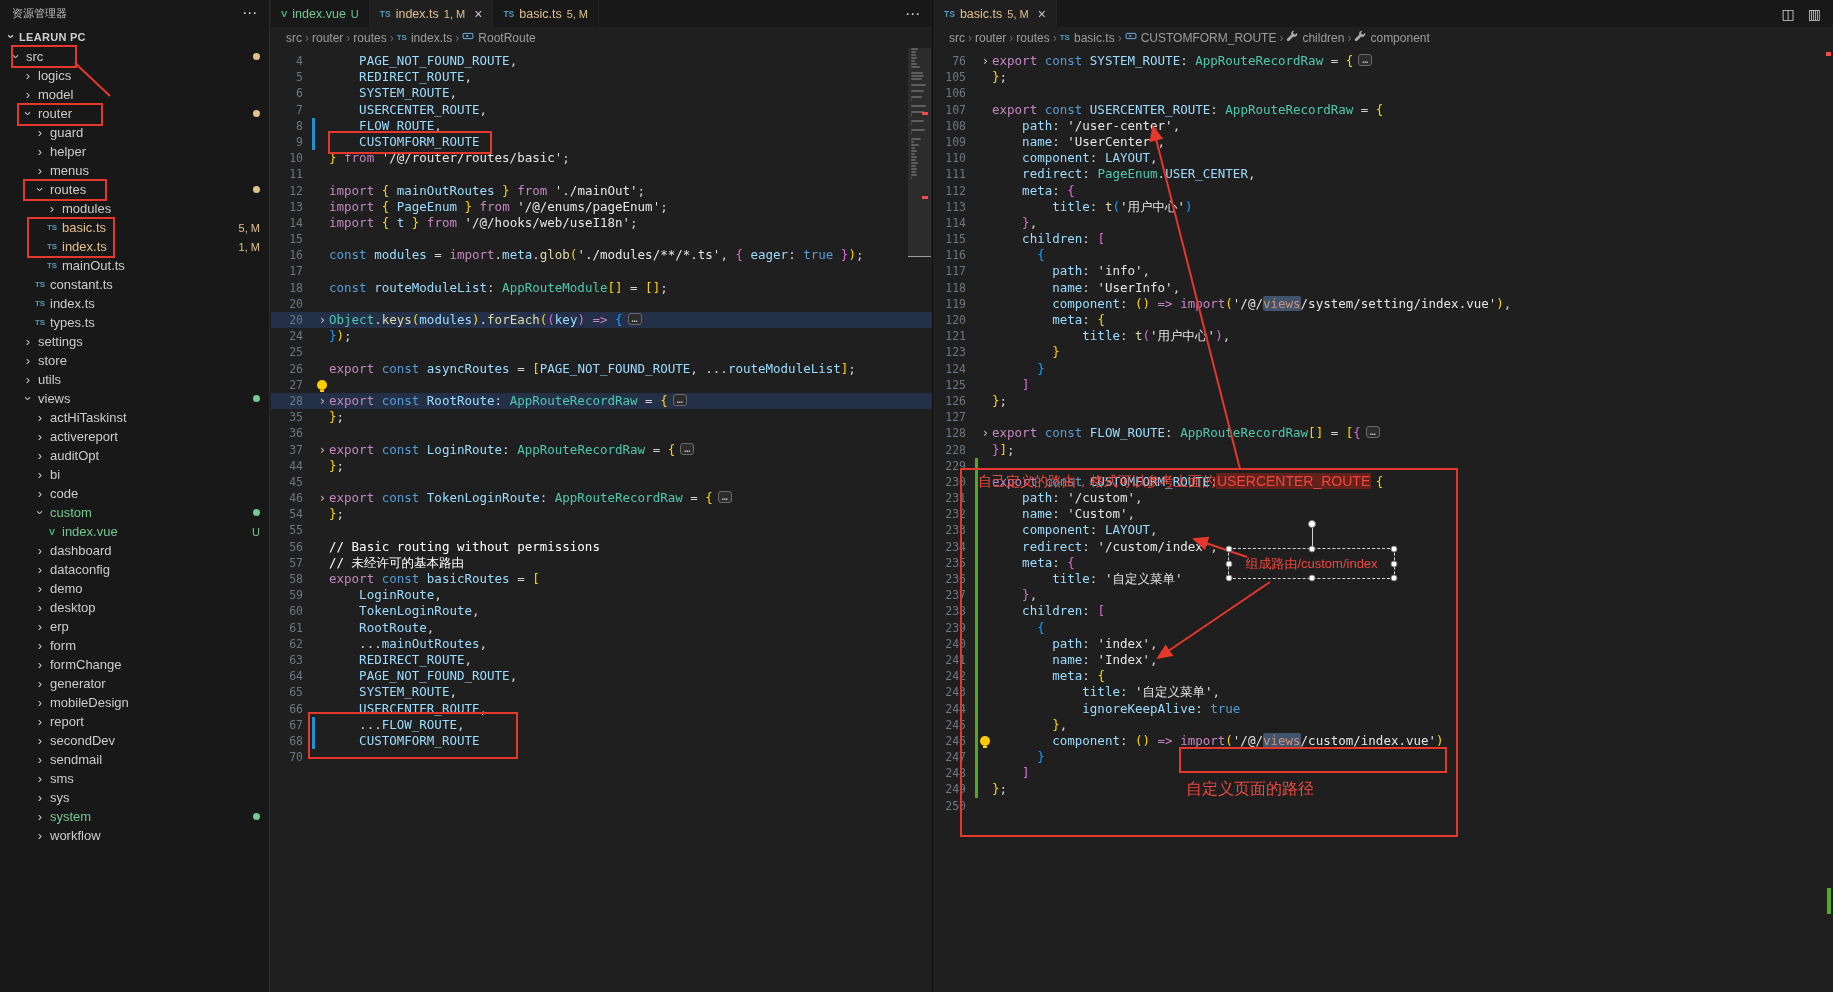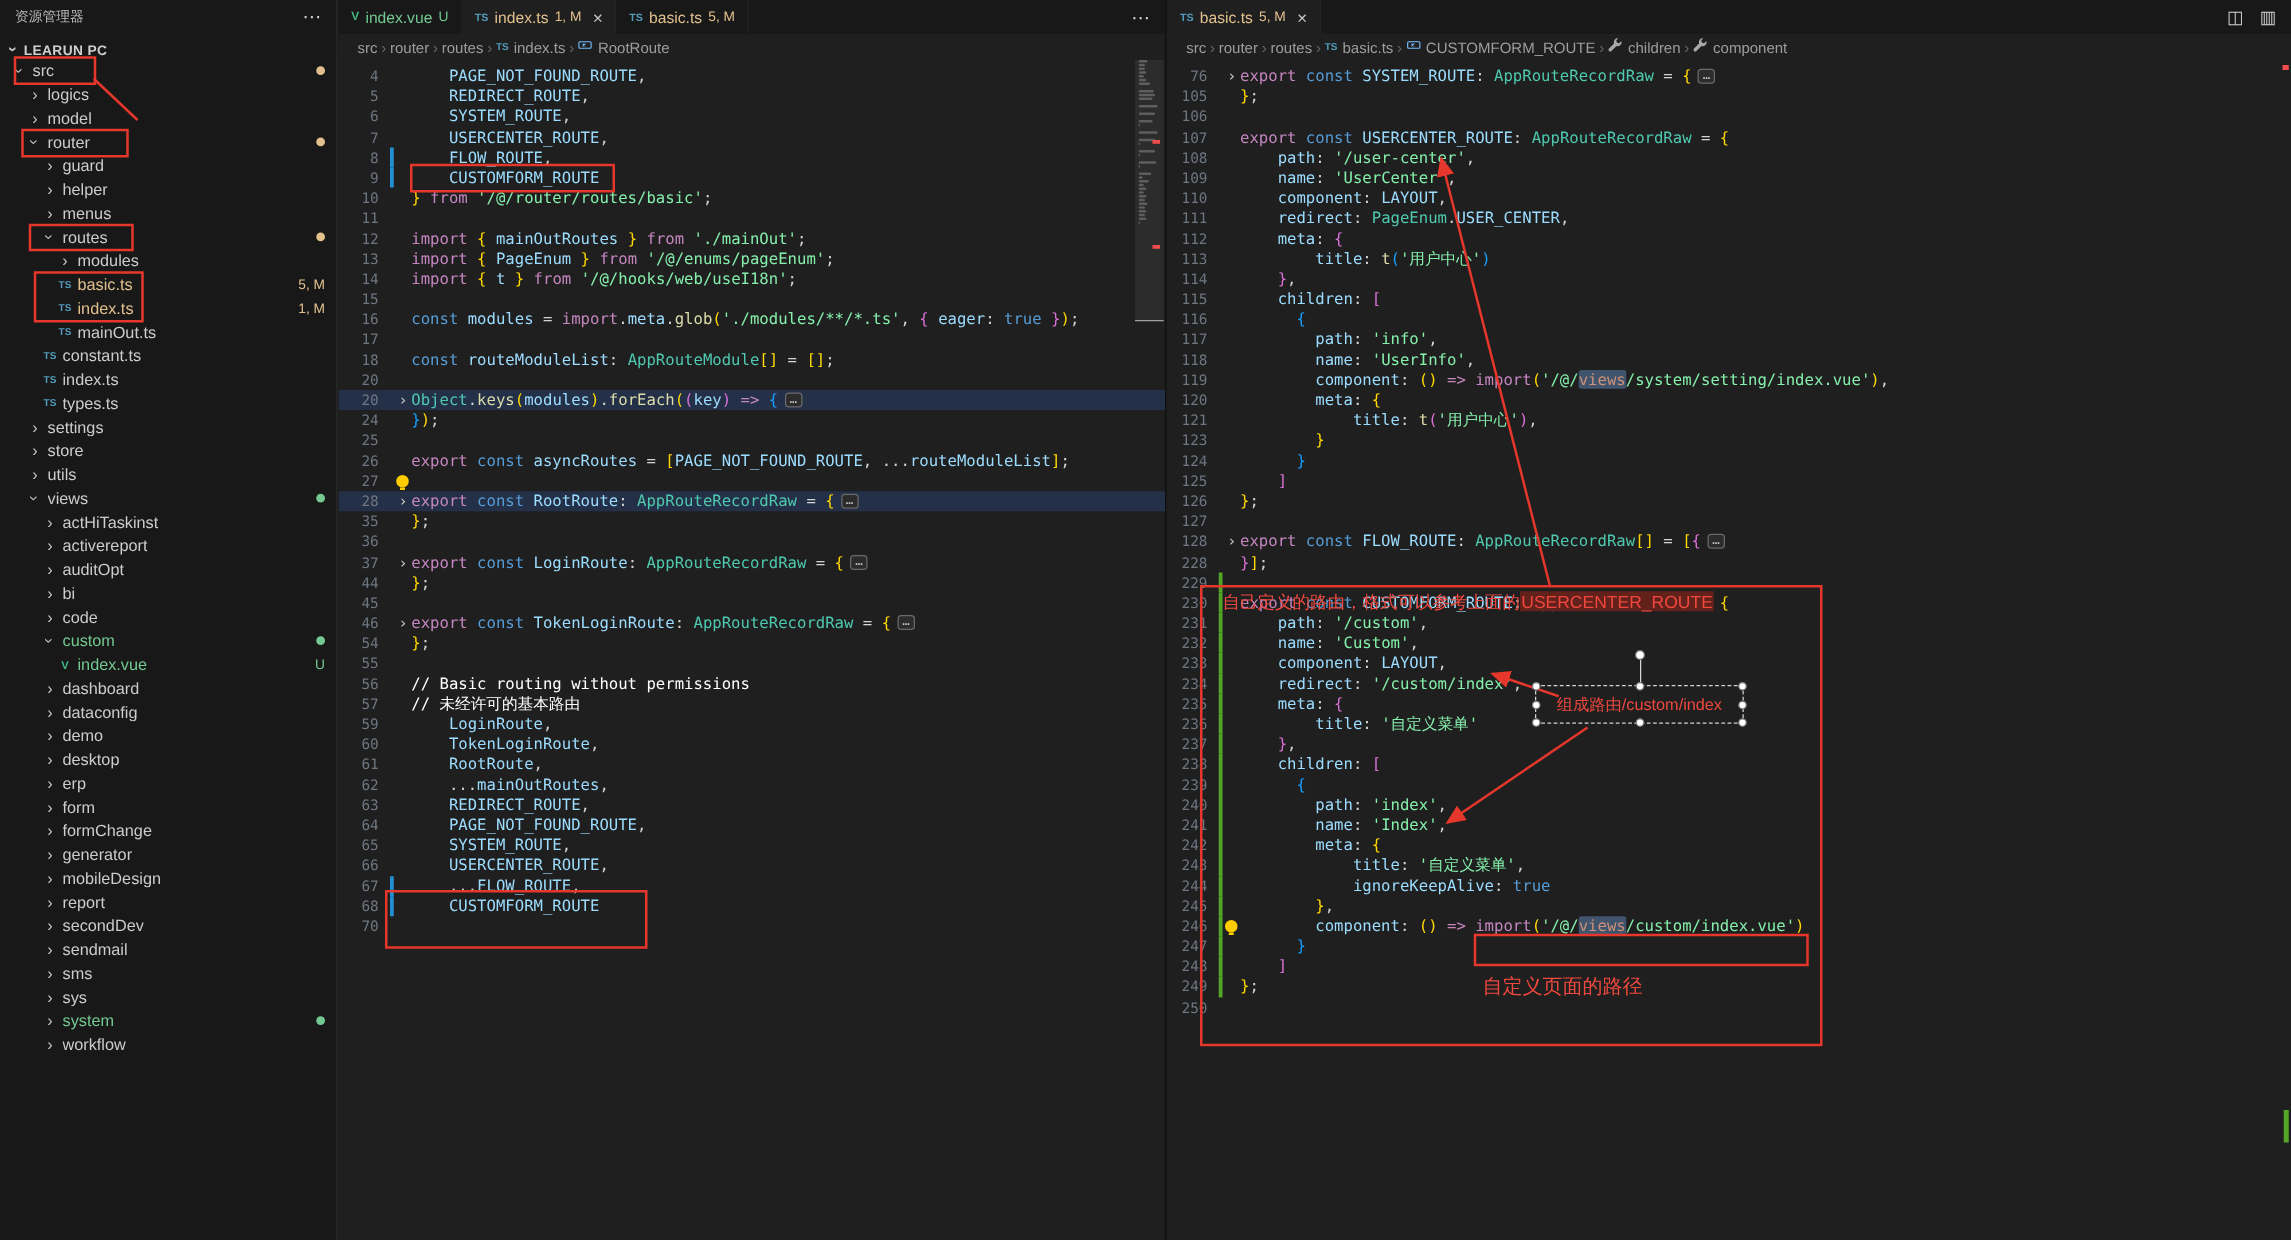--- a/index.html
+++ b/index.html
@@ -3,21 +3,21 @@
 <meta charset="utf-8">
 <style>
   *{margin:0;padding:0;box-sizing:border-box}
   html,body{width:1833px;height:992px;overflow:hidden}
   body{background:#1f1f1f;font-family:"Liberation Sans","DejaVu Sans",sans-serif;color:#ccc;position:relative}
 
   
   #explorer{position:absolute;left:0;top:0;width:270px;height:992px;background:#181818;border-right:1px solid #2b2b2b}
   .exp-header{height:26px;display:flex;align-items:center;padding:0 12px;font-size:11px;color:#bcbcbc}
   .exp-header .more{margin-left:auto;font-size:15px;color:#cfcfcf;cursor:pointer}
-  .exp-section{height:21px;display:flex;align-items:flex-end;font-weight:bold;font-size:11px;color:#cfcfcf;padding-left:3px;letter-spacing:.3px}
+  .exp-section{height:21px;display:flex;align-items:center;font-weight:bold;font-size:11px;color:#cfcfcf;padding-left:3px;letter-spacing:.3px}
   .twisty{width:16px;display:inline-flex;justify-content:center;color:#c5c5c5;font-size:13px;flex:0 0 16px}
   .twisty.open{transform:rotate(90deg)}
   .trow{height:19px;display:flex;align-items:center;font-size:13px;color:#cccccc;cursor:pointer;white-space:nowrap}
   .ficon{flex:0 0 16px;text-align:center;font-weight:bold;font-size:8px}
   .ficon.ts{color:#519aba}
   .ficon.vue{color:#41b883;font-size:9px}
   .tlabel{margin-left:2px;overflow:hidden}
   .tright{margin-left:auto;display:flex;align-items:center;gap:5px;padding-right:9px}
   .tbadge{font-size:11px;color:#E2C08D}
   .tdot{width:7px;height:7px;border-radius:50%}
@@ -47,21 +47,21 @@
   .cl.hl{background:#243047}
   .ln{flex:0 0 32px;text-align:right;color:#6e7681;font-size:11.5px}
   .gl{flex:0 0 26px;position:relative}
   .gbar{position:absolute;left:9px;top:0;width:3px;height:100%}
   .gbar.blue{background:#2090d3}
   .gbar.green{background:#53a626}
   .fchev{position:absolute;right:3px;top:0;color:#c5c5c5;font-size:12px;cursor:pointer}
   .bulb{position:absolute;right:2px;top:3px;width:10px;height:10px;border-radius:50%;background:#fc0;cursor:pointer}
   .bulb:after{content:"";position:absolute;left:3px;bottom:-2px;width:4px;height:2px;background:#fc0}
   .tok-k{color:#C586C0}.tok-c{color:#569CD6}.tok-v{color:#9CDCFE}.tok-t{color:#4EC9B0}
-  .tok-s{color:#86efac}.tok-f{color:#DCDCAA}.tok-m{color:#ffffff}.tok-b{color:#569CD6}
+  .tok-s{color:#e5e5e5}.tok-f{color:#DCDCAA}.tok-m{color:#ffffff}.tok-b{color:#569CD6}
   .tok-p{color:#d4d4d4}.tok-g1{color:#FFD700}.tok-g2{color:#DA70D6}.tok-g3{color:#179FFF}
   .tok-hl{color:#CE9178;background:#41546e;border-radius:2px}
   .fold-box{display:inline-block;border:1px solid #6a6a6a;border-radius:3px;background:#2c2c2c;color:#c8c8c8;font-size:10px;line-height:10px;padding:0 3px;margin-left:5px;vertical-align:2px;cursor:pointer}
 
   
   #minimap{position:absolute;right:5px;top:48px;width:16px}
   .mbar{height:2px;margin-bottom:1px;background:#585858;border-radius:1px}
   #mslider{position:absolute;left:-3px;right:-4px;top:0;height:209px;background:rgba(140,140,140,.12);border-bottom:1px solid rgba(255,255,255,.55)}
   .rmark{position:absolute;background:#f14c4c;z-index:6}
 
@@ -394,20 +394,21 @@
       <div class="cl"><span class="ln">35</span><span class="gl"></span><span class="ct"><span class="tok-g1">}</span><span class="tok-p">;</span></span></div>
       <div class="cl"><span class="ln">36</span><span class="gl"></span><span class="ct">&nbsp;</span></div>
       <div class="cl"><span class="ln">37</span><span class="gl"><span class="fchev">›</span></span><span class="ct"><span class="tok-k">export </span><span class="tok-c">const </span><span class="tok-v">LoginRoute</span><span class="tok-p">: </span><span class="tok-t">AppRouteRecordRaw</span><span class="tok-p"> = </span><span class="tok-g1">{</span><span class="fold-box">…</span></span></div>
       <div class="cl"><span class="ln">44</span><span class="gl"></span><span class="ct"><span class="tok-g1">}</span><span class="tok-p">;</span></span></div>
       <div class="cl"><span class="ln">45</span><span class="gl"></span><span class="ct">&nbsp;</span></div>
       <div class="cl"><span class="ln">46</span><span class="gl"><span class="fchev">›</span></span><span class="ct"><span class="tok-k">export </span><span class="tok-c">const </span><span class="tok-v">TokenLoginRoute</span><span class="tok-p">: </span><span class="tok-t">AppRouteRecordRaw</span><span class="tok-p"> = </span><span class="tok-g1">{</span><span class="fold-box">…</span></span></div>
       <div class="cl"><span class="ln">54</span><span class="gl"></span><span class="ct"><span class="tok-g1">}</span><span class="tok-p">;</span></span></div>
       <div class="cl"><span class="ln">55</span><span class="gl"></span><span class="ct">&nbsp;</span></div>
       <div class="cl"><span class="ln">56</span><span class="gl"></span><span class="ct"><span class="tok-m">// Basic routing without permissions</span></span></div>
       <div class="cl"><span class="ln">57</span><span class="gl"></span><span class="ct"><span class="tok-m">// 未经许可的基本路由</span></span></div>
+      <div class="cl"><span class="ln">58</span><span class="gl"></span><span class="ct"><span class="tok-k">export </span><span class="tok-c">const </span><span class="tok-v">basicRoutes</span><span class="tok-p"> = </span><span class="tok-g1">[</span></span></div>
       <div class="cl"><span class="ln">59</span><span class="gl"></span><span class="ct"><span class="tok-v">    LoginRoute</span><span class="tok-p">,</span></span></div>
       <div class="cl"><span class="ln">60</span><span class="gl"></span><span class="ct"><span class="tok-v">    TokenLoginRoute</span><span class="tok-p">,</span></span></div>
       <div class="cl"><span class="ln">61</span><span class="gl"></span><span class="ct"><span class="tok-v">    RootRoute</span><span class="tok-p">,</span></span></div>
       <div class="cl"><span class="ln">62</span><span class="gl"></span><span class="ct"><span class="tok-p">    ...</span><span class="tok-v">mainOutRoutes</span><span class="tok-p">,</span></span></div>
       <div class="cl"><span class="ln">63</span><span class="gl"></span><span class="ct"><span class="tok-v">    REDIRECT_ROUTE</span><span class="tok-p">,</span></span></div>
       <div class="cl"><span class="ln">64</span><span class="gl"></span><span class="ct"><span class="tok-v">    PAGE_NOT_FOUND_ROUTE</span><span class="tok-p">,</span></span></div>
       <div class="cl"><span class="ln">65</span><span class="gl"></span><span class="ct"><span class="tok-v">    SYSTEM_ROUTE</span><span class="tok-p">,</span></span></div>
       <div class="cl"><span class="ln">66</span><span class="gl"></span><span class="ct"><span class="tok-v">    USERCENTER_ROUTE</span><span class="tok-p">,</span></span></div>
       <div class="cl"><span class="ln">67</span><span class="gl"><span class="gbar blue"></span></span><span class="ct"><span class="tok-p">    ...</span><span class="tok-v">FLOW_ROUTE</span><span class="tok-p">,</span></span></div>
       <div class="cl"><span class="ln">68</span><span class="gl"><span class="gbar blue"></span></span><span class="ct"><span class="tok-v">    CUSTOMFORM_ROUTE</span></span></div>

